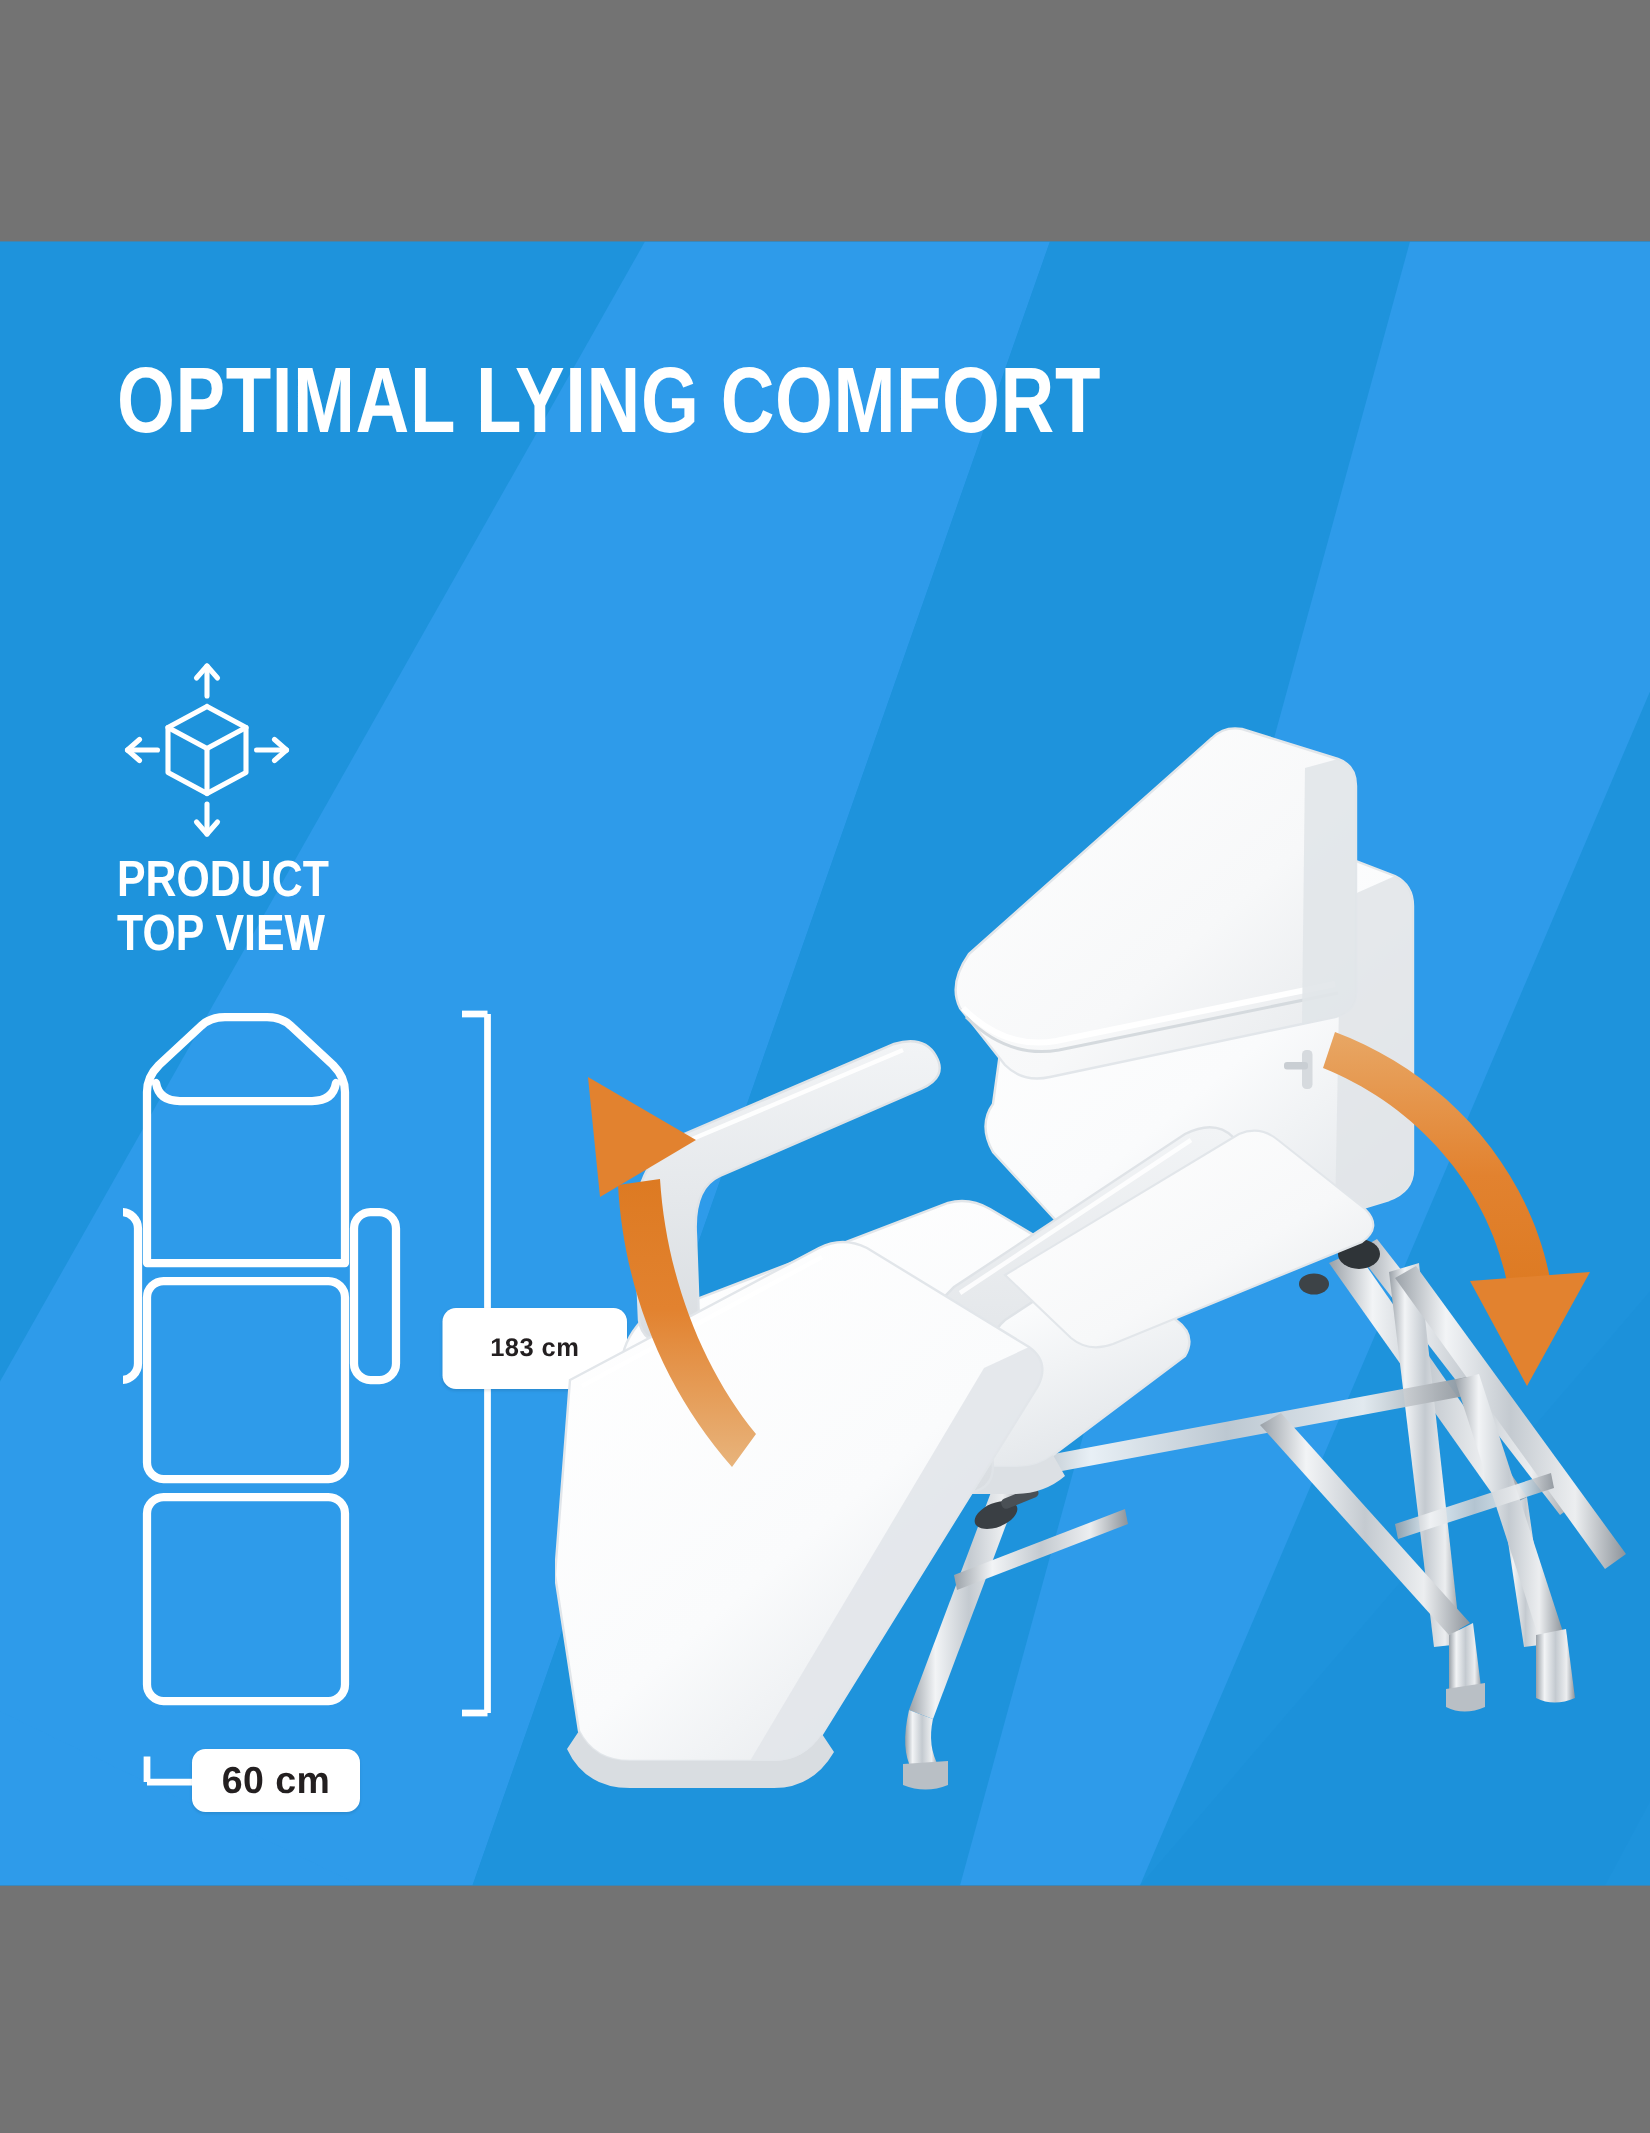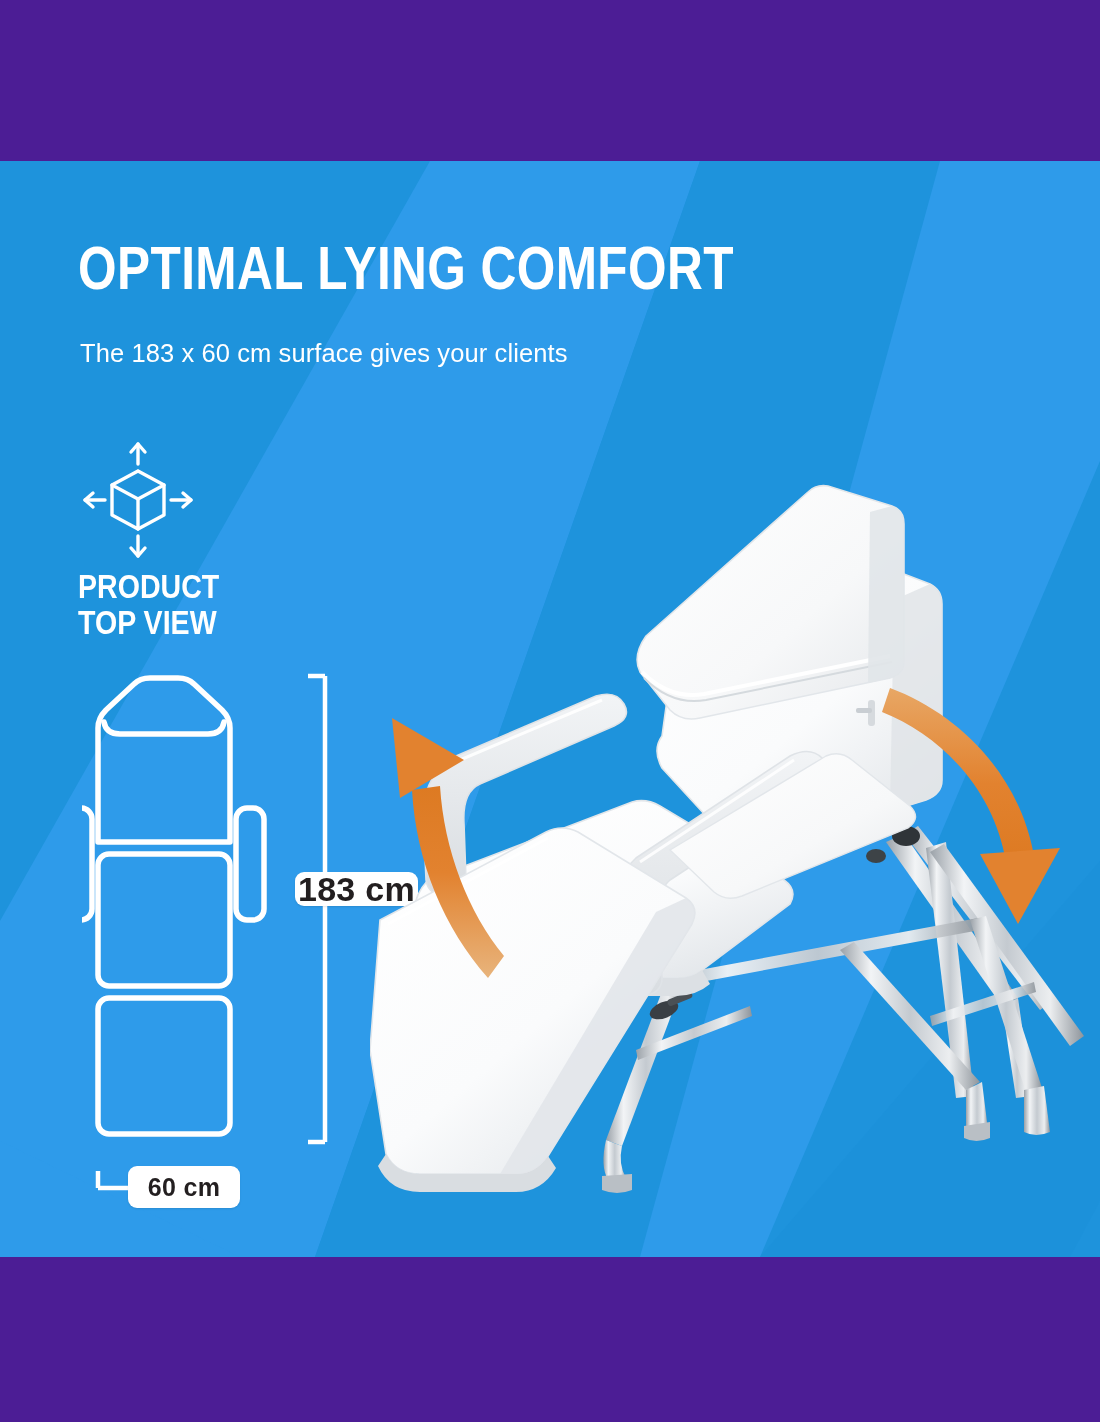--- a/index.html
+++ b/index.html
@@ -5,21 +5,21 @@
   * { margin:0; padding:0; box-sizing:border-box; }
   html,body {
     width:1100px; height:1422px;
     background:#ffffff;
     font-family:"Liberation Sans", sans-serif;
     overflow:hidden;
   }
   #stage {
     position:relative;
     width:1100px; height:1422px;
-    background:#4c1d95;
+    background:#737373;
     padding-left:24px;
   }
 
   
   .panel {
     position:absolute;
     left:0; top:161px;
     width:1100px; height:1096px;
     background:#1e93dc;
     overflow:hidden;
@@ -74,22 +74,22 @@
     position:absolute;
     background:#ffffff;
     border-radius:9px;
     color:#231f20;
     font-weight:bold;
     display:flex; align-items:center; justify-content:center;
     box-shadow:0 1px 2px rgba(0,0,0,0.10);
   }
   .badge-183 {
     left:295px; top:872px;
-    width:123px; height:34px;
-    font-size:34px;
+    width:123px; height:54px;
+    font-size:17px;
     letter-spacing:0.3px;
   }
   .badge-60 {
     left:128px; top:1166px;
     width:112px; height:42px;
     font-size:25px;
     letter-spacing:0.3px;
   }
 
   
@@ -113,21 +113,20 @@
       <polygon points="940,0 1100,0 1100,300 760,1096 640,1096" fill="#2e9bea"></polygon>
 
       <polygon points="600,1096 1070,1096 1100,1040 1100,700 760,1096" fill="#1c8fd8" opacity="0.55"></polygon>
       <polygon points="0,980 240,1096 0,1096" fill="#2e9bea" opacity="0.85"></polygon>
     </svg>
   </div>
 
   <div class="title">OPTIMAL LYING COMFORT</div>
 
   <div class="subtitle">
-    <span>The 183 x 60 cm surface gives your clients</span>
   </div>
 
   <svg class="cube-icon" viewBox="0 0 132 120">
     <g fill="none" stroke="#ffffff" stroke-width="3.4" stroke-linecap="round" stroke-linejoin="round">
 
       <polyline points="66,31 40,45 66,59 92,45 66,31"></polyline>
 
       <polyline points="40,45 40,75 66,89 66,59"></polyline>
 
       <polyline points="92,45 92,75 66,89"></polyline>

